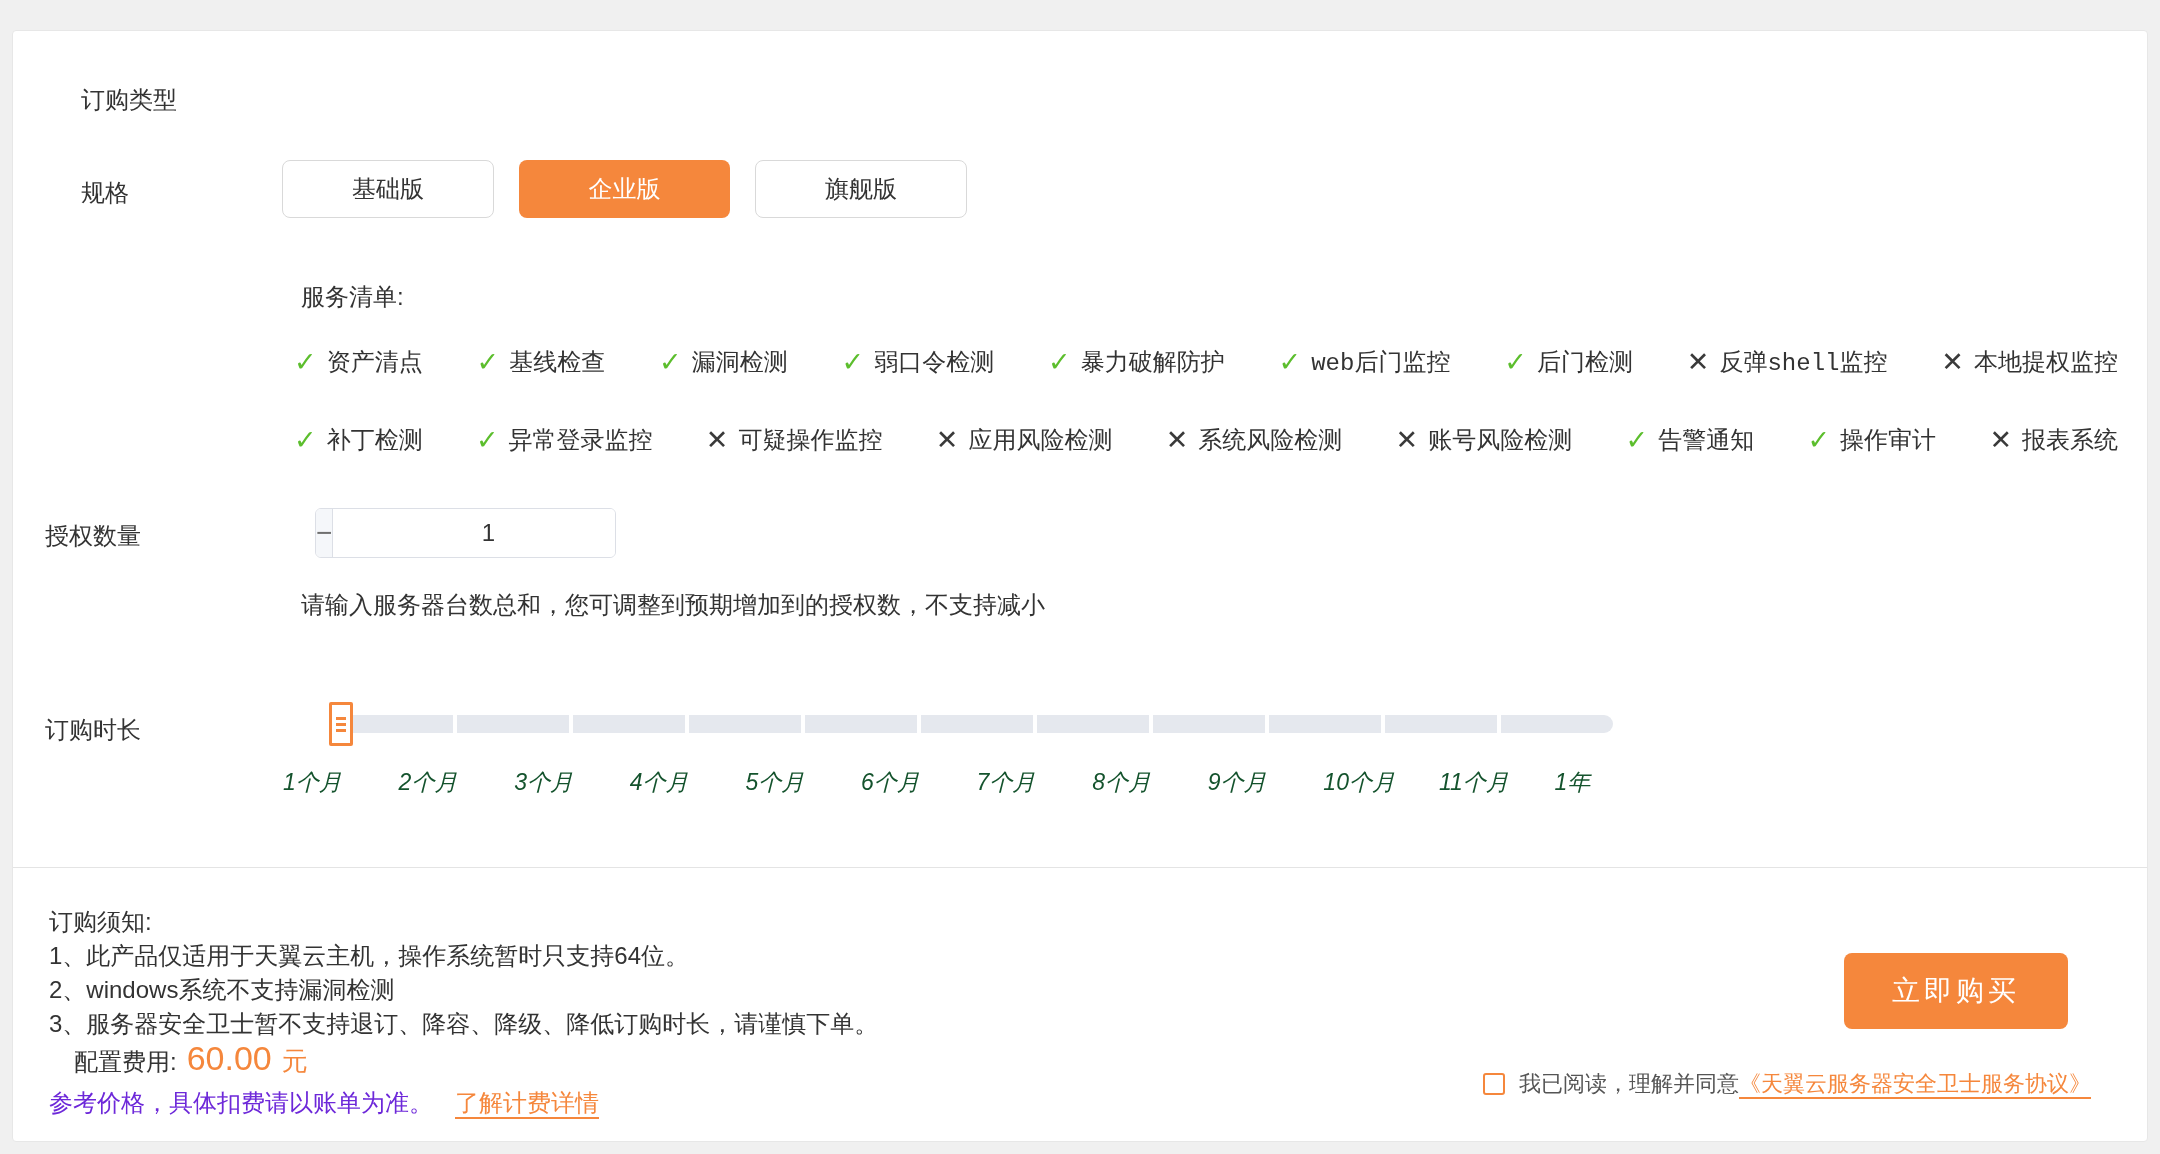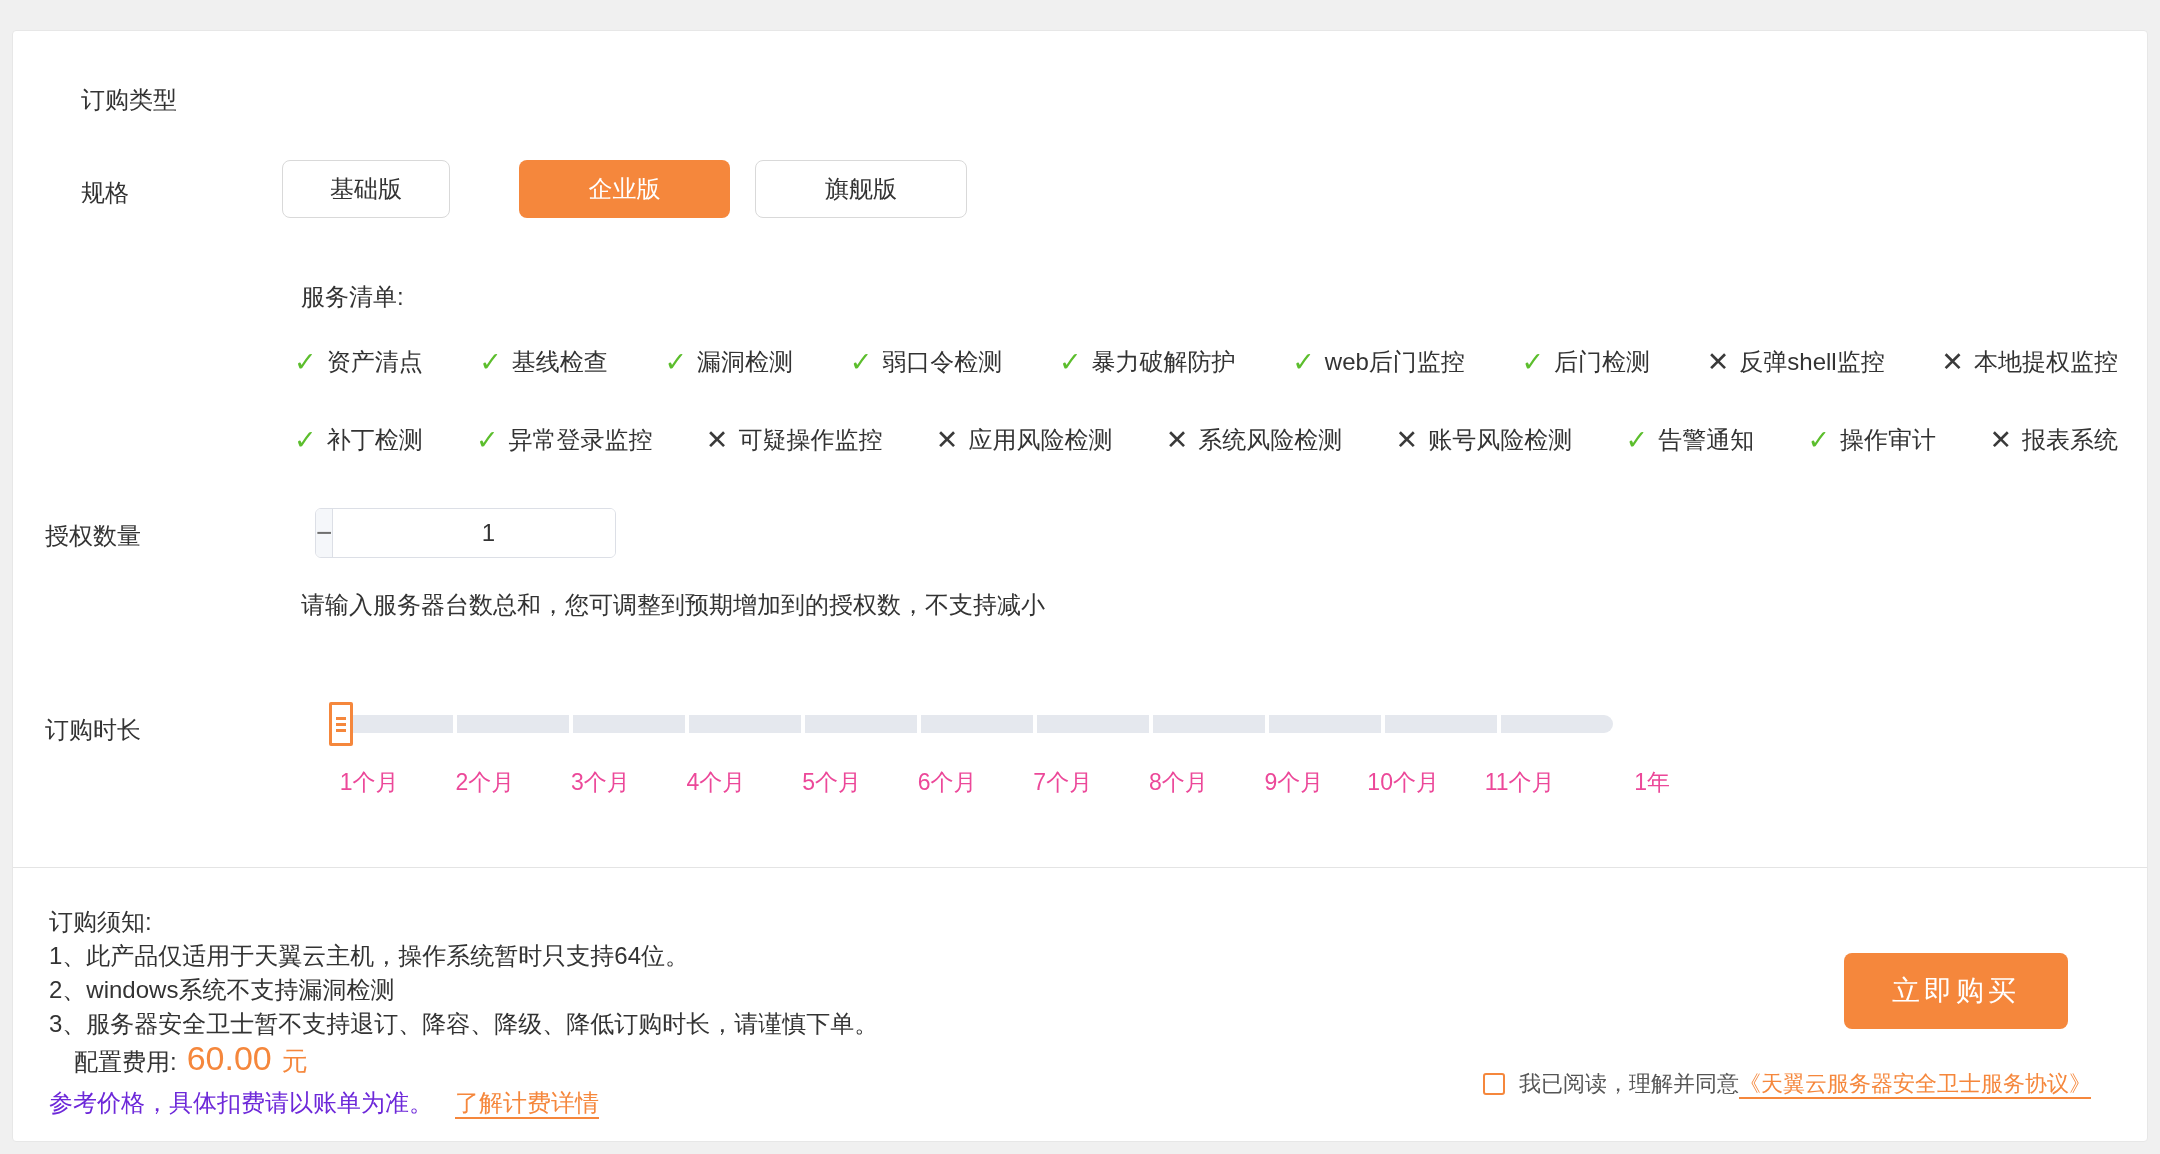--- a/index.html
+++ b/index.html
@@ -34,21 +34,21 @@
   .btn-plain  { background: #fff; color: #333; border: 1.5px solid #d9d9d9; }
   .btn-bold   { font-weight: bold; }
 
   
   .svc-title { font-size: 24px; color: #333; text-align: center; }
   .svc-row {
     display: flex; justify-content: space-between; align-items: center;
     width: 1824px; height: 34px;
   }
   .svc-item { display: flex; align-items: center; gap: 10px; white-space: nowrap; }
-  .svc-item > span { font-size: 24px; color: #333; }
+  .svc-item > span { font-size: 24px; color: #333; font-family: Liberation Mono, monospace; }
   .svc-icon { font-style: normal; font-size: 27px; line-height: 1; }
   .svc-icon.inc { color: #5cbe2d; font-weight: bold; }
   .svc-icon.exc { color: #3a3a3a; font-weight: 400; }
 
   
   .stepper {
     display: flex; height: 50px; width: 301px;
     border: 1px solid #dcdfe6; border-radius: 6px; overflow: hidden;
     background: #fff;
   }
@@ -73,22 +73,22 @@
   .track i:last-child { border-radius: 0 9px 9px 0; }
   .handle {
     width: 24px; height: 44px;
     background: #fff; border: 3px solid #f5873c; border-radius: 2px;
     display: flex; flex-direction: column; align-items: center; justify-content: center;
     gap: 3px; cursor: grab;
   }
   .handle b { display: block; width: 10px; height: 3px; background: #f5873c; }
   .dur-labels { display: flex; width: 1388px; }
   .dur-labels span {
-    flex: 0 0 115.6px; text-align: right;
-    font-size: 23px; color: #ec4899; white-space: nowrap;
+    flex: 0 0 115.6px; text-align: left;
+    font-size: 23px; color: #14532d; white-space: nowrap; font-style: italic;
   }
 
   
   .divider { left: 0; right: 0; top: 836px; height: 1px; background: #e4e4e4; }
 
   
   .notice { font-size: 24px; color: #333; line-height: 34px; }
 
   
   .price-row { display: flex; align-items: baseline; gap: 10px; white-space: nowrap; margin-left: 25px; }
@@ -122,21 +122,21 @@
   }
 </style>
 </head>
 <body>
 
 <div class="card">
 
   <div class="abs form-label" style="left:68px; top:53px;">订购类型</div>
 
   <div class="abs form-label" style="left:68px; top:146px;text-align:center;">规格</div>
-  <div class="abs btn-pill btn-plain" style="left:269px; top:129px; width:168px;">
+  <div class="abs btn-pill btn-plain" style="left:269px; top:129px; width:212px;">
     <span>基础版</span>
   </div>
   <div class="abs btn-pill btn-plain" style="left:742px; top:129px; width:212px;">
     <span>旗舰版</span>
   </div>
   <div class="abs btn-pill btn-orange" style="left:506px; top:129px; width:211px;">
     <span>企业版</span>
   </div>
 
   <div class="abs svc-title" style="left:288px; top:250px;">服务清单:</div>

